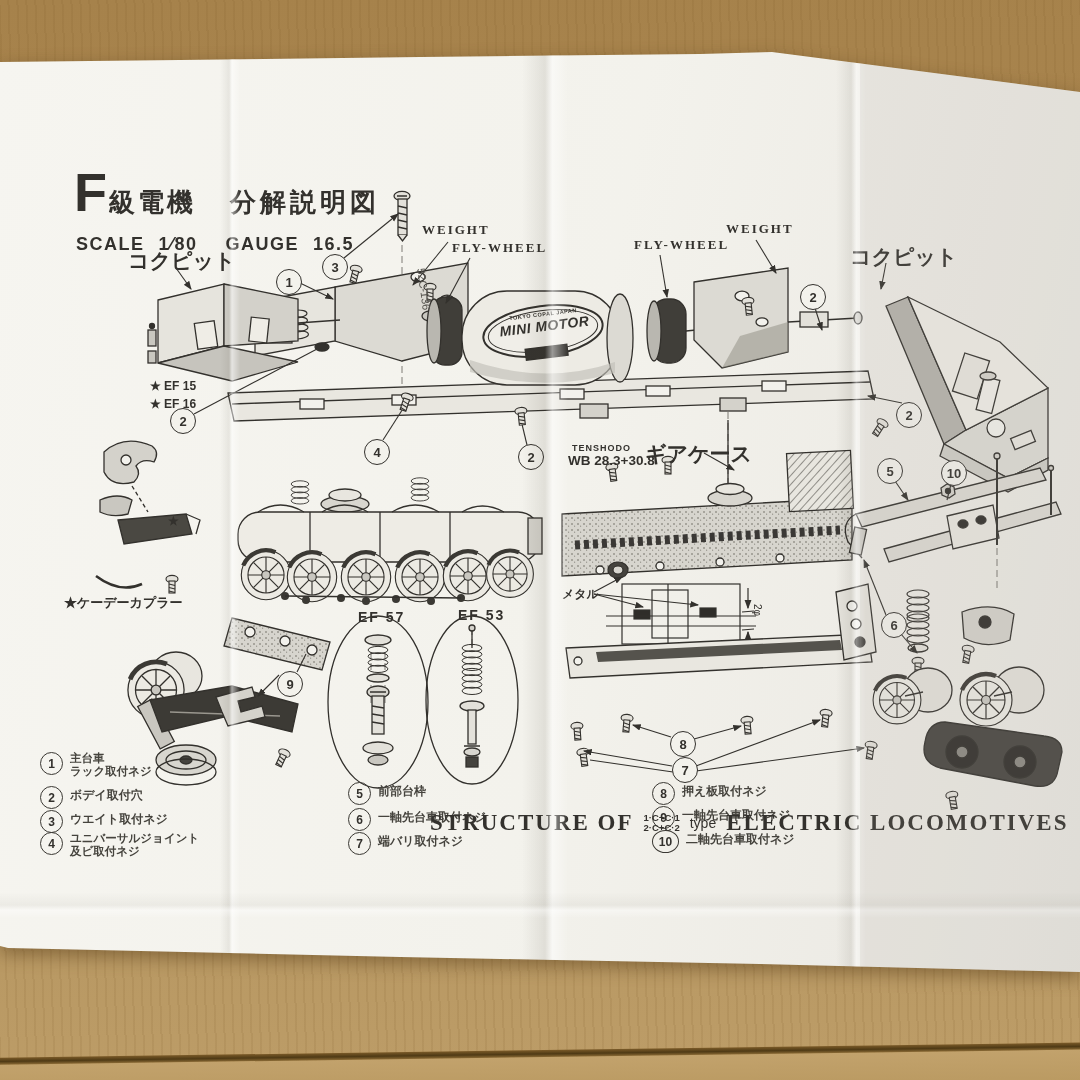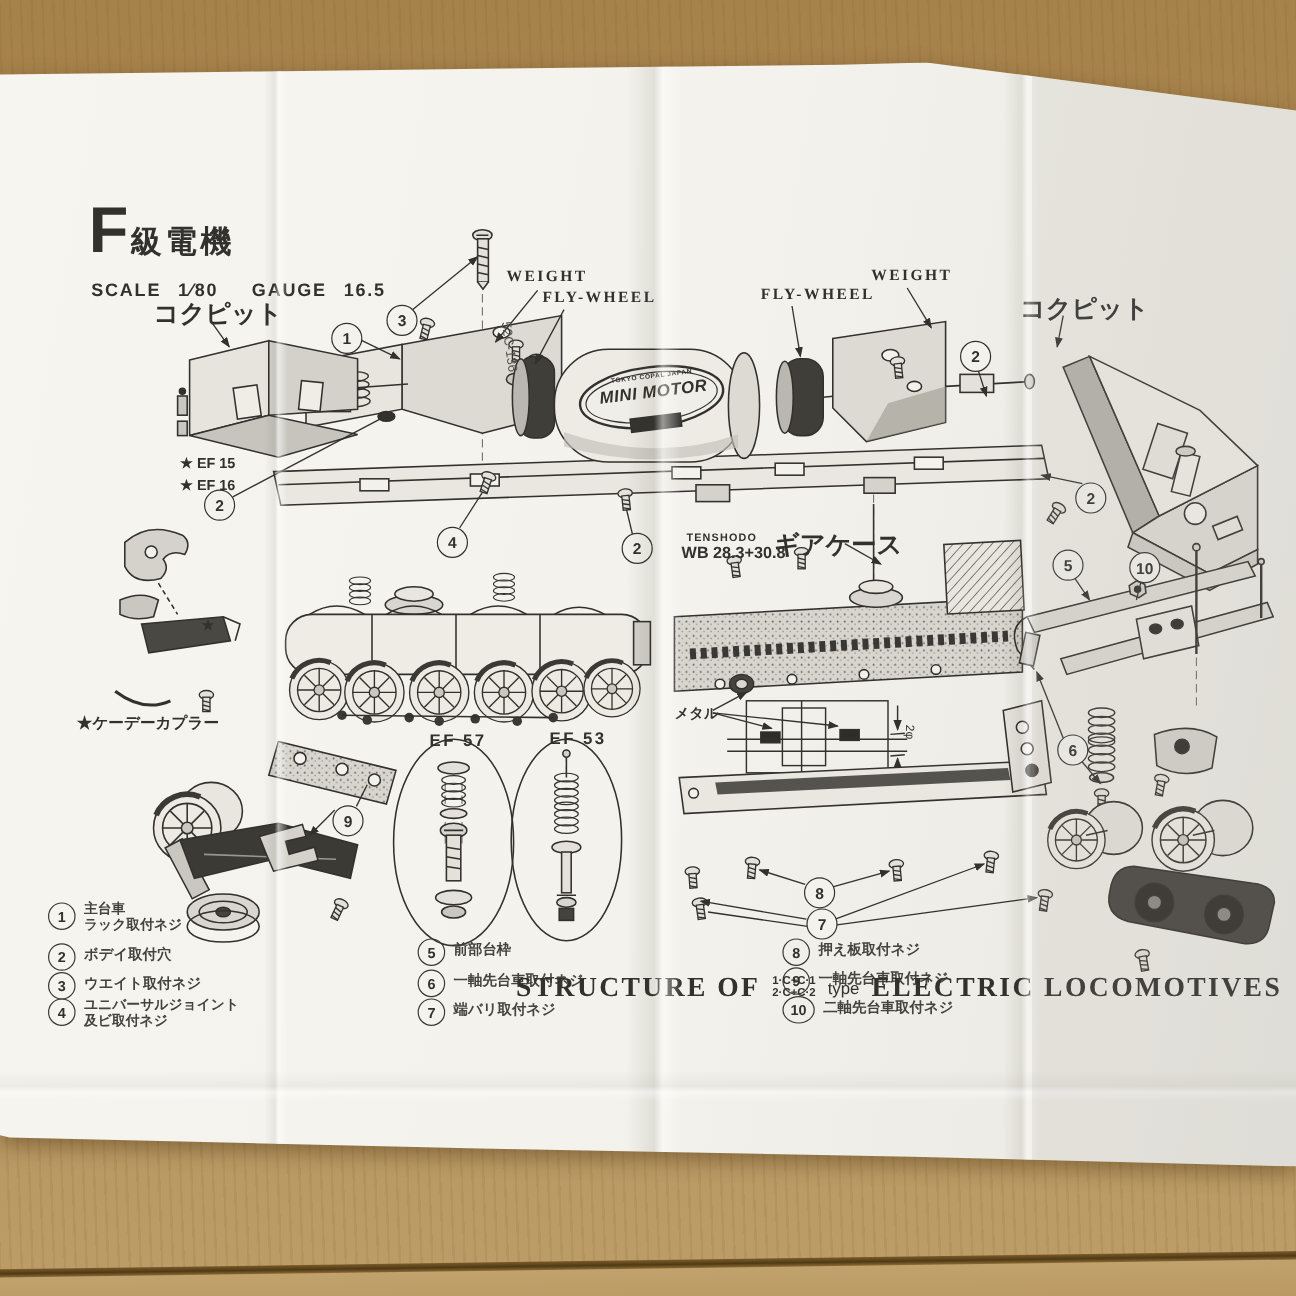--- a/index.html
+++ b/index.html
@@ -30,21 +30,21 @@
   .crease.h1{left:0;top:892px;height:26px;width:100%;
     background:linear-gradient(180deg,rgba(0,0,0,0) 0%,rgba(60,55,40,.05) 50%,rgba(255,255,255,.4) 70%,rgba(0,0,0,0) 100%);}
   .tint-right{position:absolute;top:0;left:860px;width:220px;height:100%;
     background:rgba(168,165,158,.14);pointer-events:none;}
   
   .lbl{position:absolute;font-weight:bold;white-space:nowrap;color:#33312d;}
   .title{left:74px;top:168px;display:flex;align-items:baseline;}
   .title .f{font-size:54px;line-height:.9;letter-spacing:0;}
   .title .cls{font-size:26px;margin-left:2px;letter-spacing:3px;}
   .title .doc{font-size:26px;margin-left:34px;letter-spacing:4px;}
-  .scaleline{left:76px;top:234px;font-size:15px;letter-spacing:1.5px;display:flex;gap:14px;}
+  .scaleline{left:76px;top:234px;font-size:18px;letter-spacing:1.5px;display:flex;gap:14px;}
   .small-cap{font-size:13px;letter-spacing:2px;font-family:Liberation Serif, serif;}
   .jp17{font-size:21px;text-align:center;}
   .vert{writing-mode:vertical-rl;}
   .serif{font-family:"Liberation Serif",serif;}
   .structure{left:430px;top:810px;display:flex;align-items:center;gap:10px;}
   .structure .big{font-size:23px;letter-spacing:2px;font-weight:bold;}
   .structure .frac{display:flex;flex-direction:column;font-size:9.5px;line-height:1.05;
                    font-weight:bold;letter-spacing:0;font-family:"Liberation Sans",sans-serif;}
   .structure .typ{font-size:14px;font-weight:normal;font-family:"Liberation Sans",sans-serif;}
   
@@ -415,20 +415,21 @@
         <line x1="696" y1="766" x2="820" y2="720" marker-end="url(#ah)"></line>
         <line x1="696" y1="771" x2="864" y2="748" marker-end="url(#ah)"></line>
         <use href="#screwS" transform="translate(407,398) rotate(18)"></use>
         <use href="#screwS" transform="translate(521,412) rotate(-6)"></use>
       </g>
     </svg>
 
     <div class="lbl title">
       <span class="f">F</span>
       <span class="cls">級電機</span>
+      <span class="doc">分解説明図</span>
     </div>
     <div class="lbl scaleline">
       <span>SCALE</span>
       <span>1⁄80</span>
       <span style="margin-left:14px">GAUGE</span>
       <span>16.5</span>
     </div>
 
     <div class="lbl jp17" style="left:128px;top:247px">コクピット</div>
     <div class="lbl jp17" style="left:850px;top:243px">コクピット</div>

